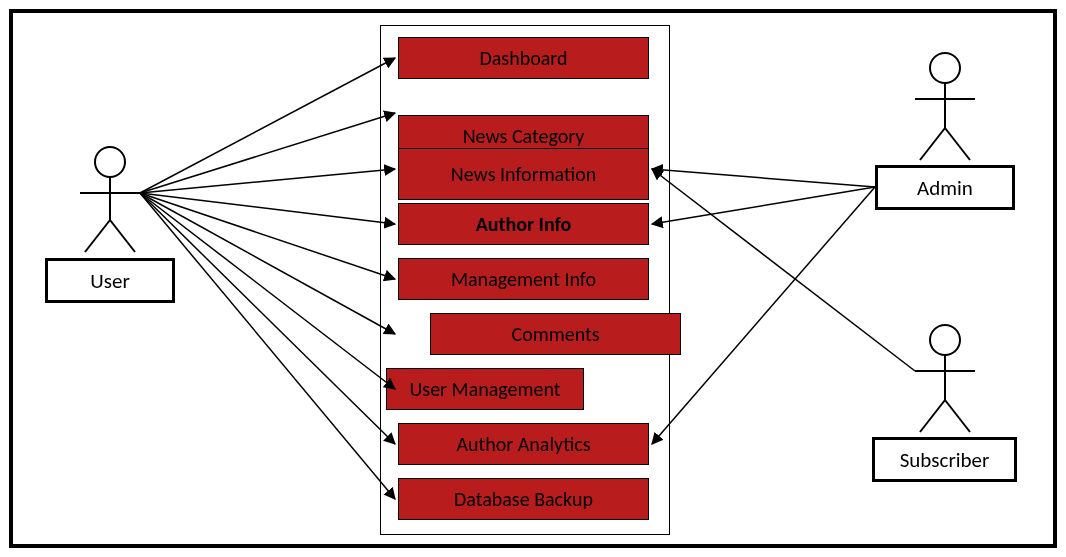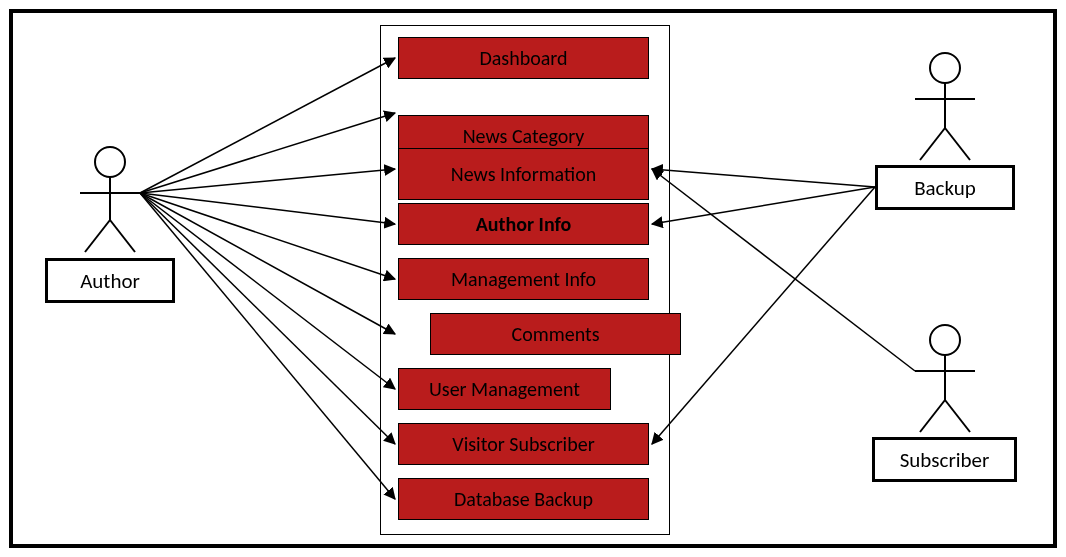--- a/index.html
+++ b/index.html
@@ -66,27 +66,27 @@
   <div class="outer-border"></div>
 
   <div class="system-box" style="left:380px; top:25px; width:290px; height:510px;"></div>
 
   <div class="usecase" style="left:398px; top:37px; width:251px; height:42px;">Dashboard</div>
   <div class="usecase" style="left:398px; top:92px; width:251px; height:42px;margin-top:23px;">News Category</div>
   <div class="usecase" style="left:398px; top:148px; width:251px; height:52px;">News Information</div>
   <div class="usecase" style="left:398px; top:203px; width:251px; height:42px;font-weight:bold;">Author Info</div>
   <div class="usecase" style="left:398px; top:258px; width:251px; height:42px;">Management Info</div>
   <div class="usecase" style="left:398px; top:313px; width:251px; height:42px;margin-left:32px;">Comments</div>
-  <div class="usecase" style="left:398px; top:368px; width:213px; height:42px;">User Management</div>
-  <div class="usecase" style="left:398px; top:423px; width:251px; height:42px;">Visitor Subscriber</div>
+  <div class="usecase" style="left:386px; top:368px; width:198px; height:42px;">User Management</div>
+  <div class="usecase" style="left:398px; top:423px; width:251px; height:42px;">Author Analytics</div>
   <div class="usecase" style="left:398px; top:478px; width:251px; height:42px;">Database Backup</div>
 
-  <div class="actor-label" style="left:45px; top:258px; width:130px; height:45px;">Author</div>
+  <div class="actor-label" style="left:45px; top:258px; width:130px; height:45px;">User</div>
 
-  <div class="actor-label" style="left:875px; top:165px; width:140px; height:45px;">Backup</div>
+  <div class="actor-label" style="left:875px; top:165px; width:140px; height:45px;">Admin</div>
 
   <div class="actor-label" style="left:872px; top:437px; width:145px; height:45px;">Subscriber</div>
 
   <svg class="overlay" viewBox="0 0 1066 557">
     <defs>
       <marker id="arrow" viewBox="0 0 10 10" refX="9" refY="5" markerWidth="8" markerHeight="8" orient="auto-start-reverse">
         <path d="M 0 0 L 10 5 L 0 10 z" fill="#000"></path>
       </marker>
     </defs>
 

